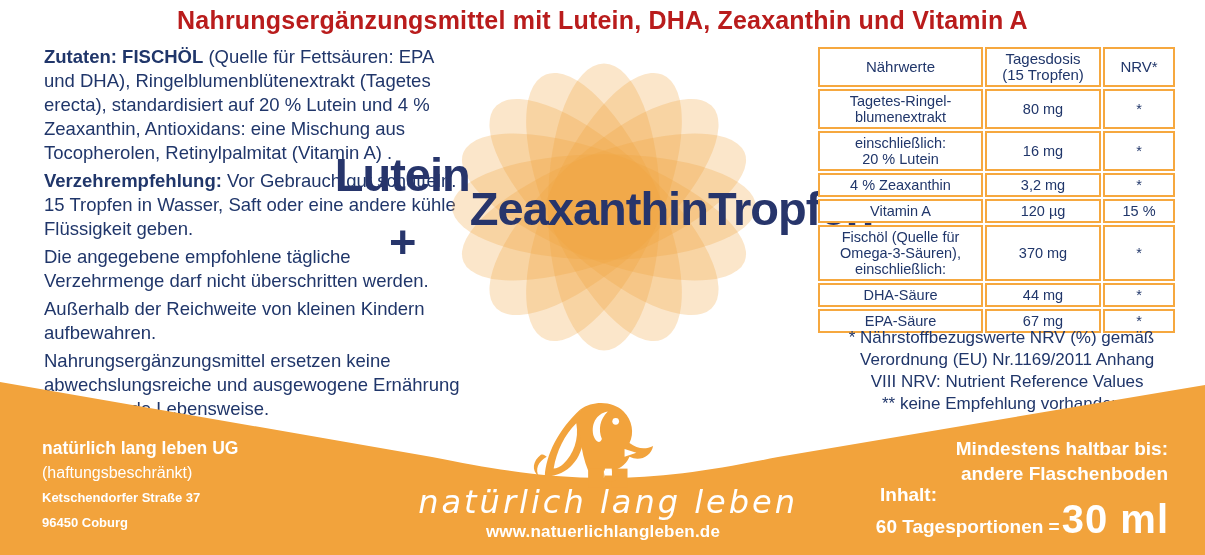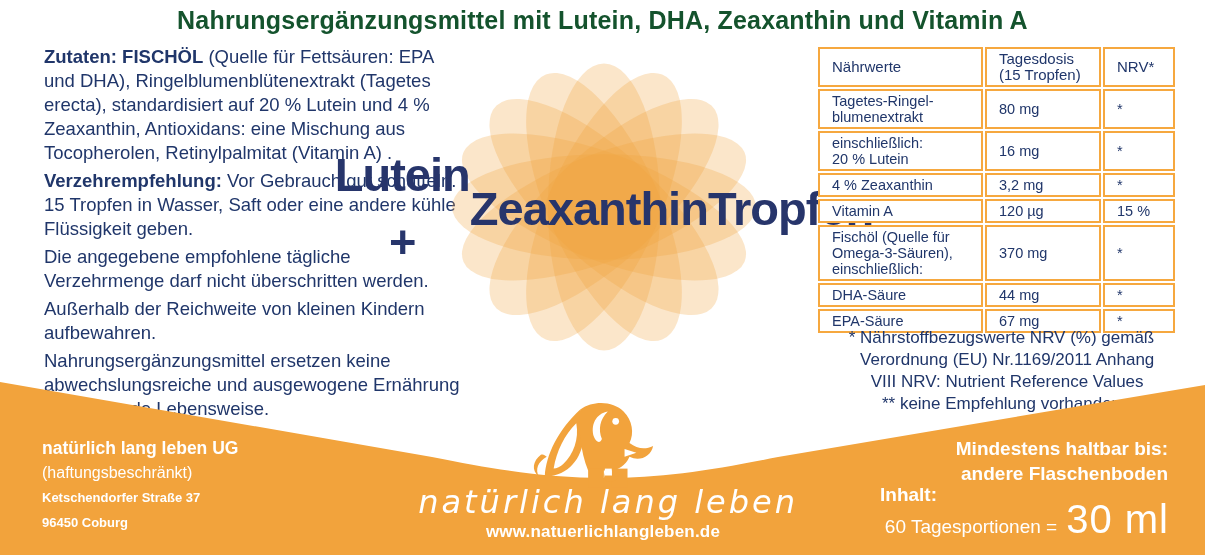--- a/index.html
+++ b/index.html
@@ -5,21 +5,21 @@
   * { margin:0; padding:0; box-sizing:border-box; }
   html,body { background:#fff; }
   #root {
     position:relative; width:1205px; height:555px; background:#fff;
     overflow:hidden; font-family:"Liberation Sans", sans-serif; color:#20366a;
   }
 
   
   .title {
     position:absolute; top:6px; left:0; width:100%; text-align:center;
-    font-size:25px; font-weight:bold; color:#14532d; letter-spacing:0.2px;
+    font-size:25px; font-weight:bold; color:#b91c1c; letter-spacing:0.2px;
   }
 
   
   .ingredients {
     position:absolute; left:40px; top:41px; width:424px;
     font-size:18.5px; line-height:24px; color:#20366a;
   }
   .ingredients p { margin:4px; }
   .ingredients b { font-weight:bold; }
 
@@ -32,21 +32,21 @@
     color:#27356b; font-weight:bold; font-size:47px; line-height:67px;
     letter-spacing:-1px; padding-top:2px;
   }
 
   
   .ntable {
     position:absolute; left:816px; top:45px;
     border-collapse:separate; border-spacing:2.5px; color:#20366a;
   }
   .ntable td {
-    border:2.5px solid #f6a83f; text-align:left; vertical-align:middle;
+    border:2.5px solid #f6a83f; text-align:center; vertical-align:middle;
     font-size:14.5px; line-height:16px; padding:2px 12px; background:#fff;
   }
   .ntable td:nth-child(1){ width:165px; }
   .ntable td:nth-child(2){ width:116px; }
   .ntable td:nth-child(3){ width:72px;  }
   .ntable tr.head td { font-size:15px; }
   .pre { white-space:pre-line; }
 
   
   .footnotes {
@@ -78,21 +78,21 @@
     color:#fff; font-size:17px; font-weight:bold; letter-spacing:0.2px;
   }
 
   .mhd {
     position:absolute; right:37px; top:436px; text-align:right; color:#fff;
     font-size:19px; font-weight:bold; line-height:25px;
   }
   .inhalt-label { position:absolute; left:880px; top:484px; color:#fff; font-size:19px; font-weight:bold; }
   .inhalt-eq {
     position:absolute; right:36px; top:497px; display:flex; align-items:baseline;
-    gap:9px; color:#fff; font-weight:normal;
+    gap:2px; color:#fff; font-weight:bold;
   }
   .eq-small { font-size:19px; }
   .eq-big   { font-size:40px; letter-spacing:1px; }
 </style>
 </head>
 <body>
 
 <div id="root">
 
   <div class="title">Nahrungsergänzungsmittel mit Lutein, DHA, Zeaxanthin und Vitamin A</div>

